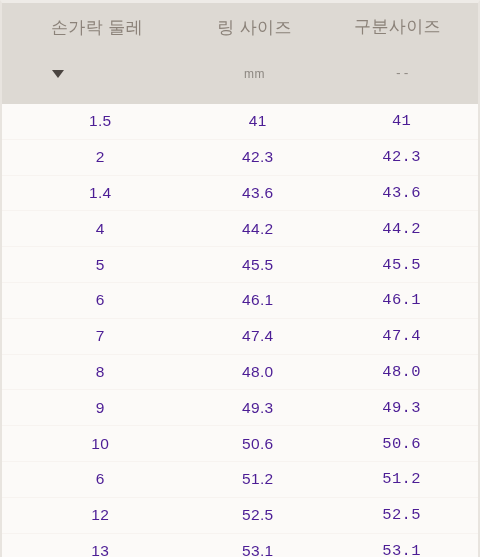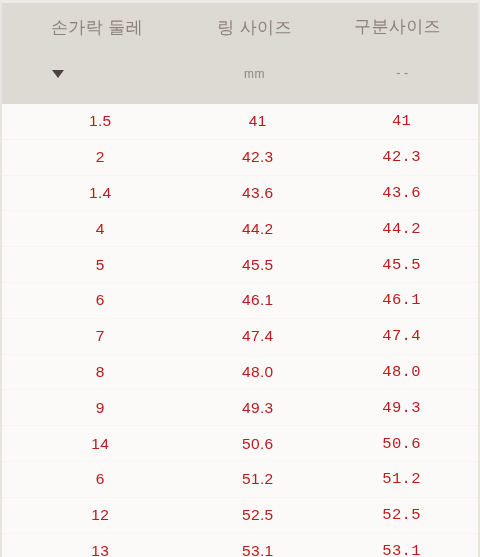--- a/index.html
+++ b/index.html
@@ -103,21 +103,21 @@
     align-items: center;
     height: 34.8px;
     border-bottom: 1px solid #f7f3f0;
   }
   .data-row:last-child {
     border-bottom: none;
   }
 
   .data-row .cell {
     font-size: 15.5px;
-    color: #b91c1c;
+    color: #4c1d95;
     letter-spacing: 0.3px;
     line-height: 20px;
     margin-left: 8px;
   }
 </style>
 </head>
 <body>
 
 <div id="ring-size-table">
 
@@ -191,21 +191,21 @@
       <div class="cell col-3">48.0</div>
     </div>
 
     <div class="data-row">
       <div class="cell col-1">9</div>
       <div class="cell col-2">49.3</div>
       <div class="cell col-3">49.3</div>
     </div>
 
     <div class="data-row">
-      <div class="cell col-1">14</div>
+      <div class="cell col-1">10</div>
       <div class="cell col-2">50.6</div>
       <div class="cell col-3">50.6</div>
     </div>
 
     <div class="data-row">
       <div class="cell col-1">6</div>
       <div class="cell col-2">51.2</div>
       <div class="cell col-3">51.2</div>
     </div>
 

